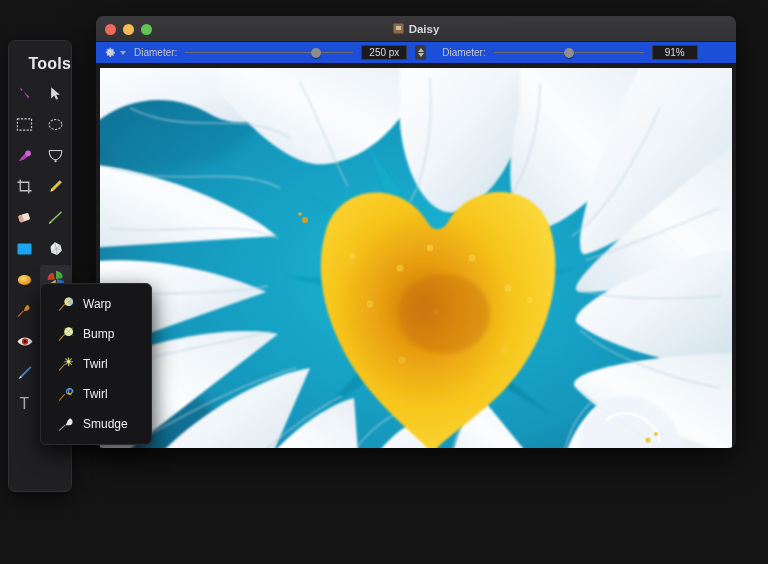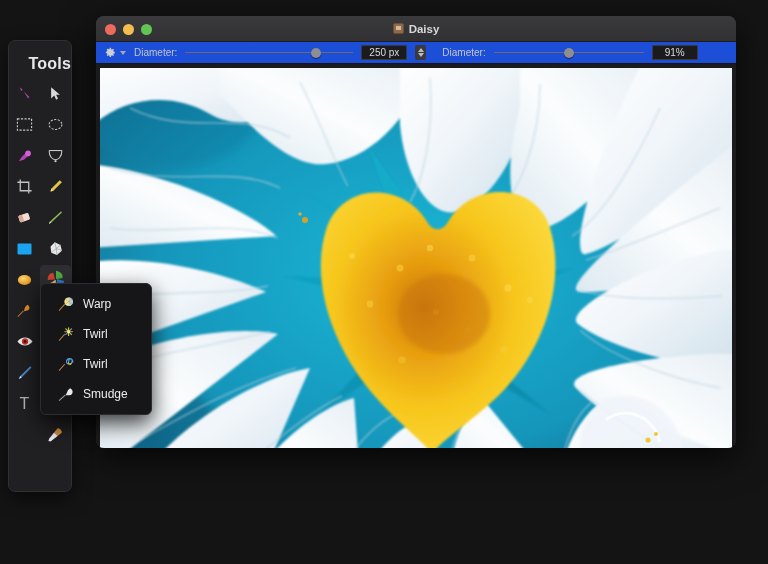--- a/index.html
+++ b/index.html
@@ -481,20 +481,29 @@
     <div class="flyout-item">
       <svg class="fi-icon" viewBox="0 0 24 24">
         <circle cx="15" cy="8" r="6" fill="#f0e6a0"></circle>
         <path d="M15 2 a6 6 0 010 12" fill="#9fd4f0"></path>
         <path d="M10 4 l10 8 M20 4 l-10 8" stroke="#e8a43c" stroke-width="1.2"></path>
         <path d="M10 12 L2 21 L1 20 L9 11 Z" fill="#b9823f"></path>
       </svg>
       <span class="label">Warp</span>
     </div>
 
+    <div class="flyout-item">
+      <svg class="fi-icon" viewBox="0 0 24 24">
+        <circle cx="15" cy="8" r="6.2" fill="#e9f0a8"></circle>
+        <circle cx="15" cy="8" r="3.4" fill="#f3f7d8"></circle>
+        <path d="M9.5 3 l11 10 M20.5 3 l-11 10" stroke="#94c96a" stroke-width="1.2"></path>
+        <path d="M10 12 L2 21 L1 20 L9 11 Z" fill="#b9823f"></path>
+      </svg>
+      <span class="label">Bump</span>
+    </div>
 
     <div class="flyout-item">
       <svg class="fi-icon" viewBox="0 0 24 24">
         <g stroke-width="1.6">
           <path d="M15 2 L15 14" stroke="#f2c13a"></path>
           <path d="M9 8 L21 8" stroke="#e3762f"></path>
           <path d="M10.5 3.5 L19.5 12.5" stroke="#8ec94f"></path>
           <path d="M19.5 3.5 L10.5 12.5" stroke="#4f9ede"></path>
         </g>
         <circle cx="15" cy="8" r="2.2" fill="#fbe58a"></circle>

